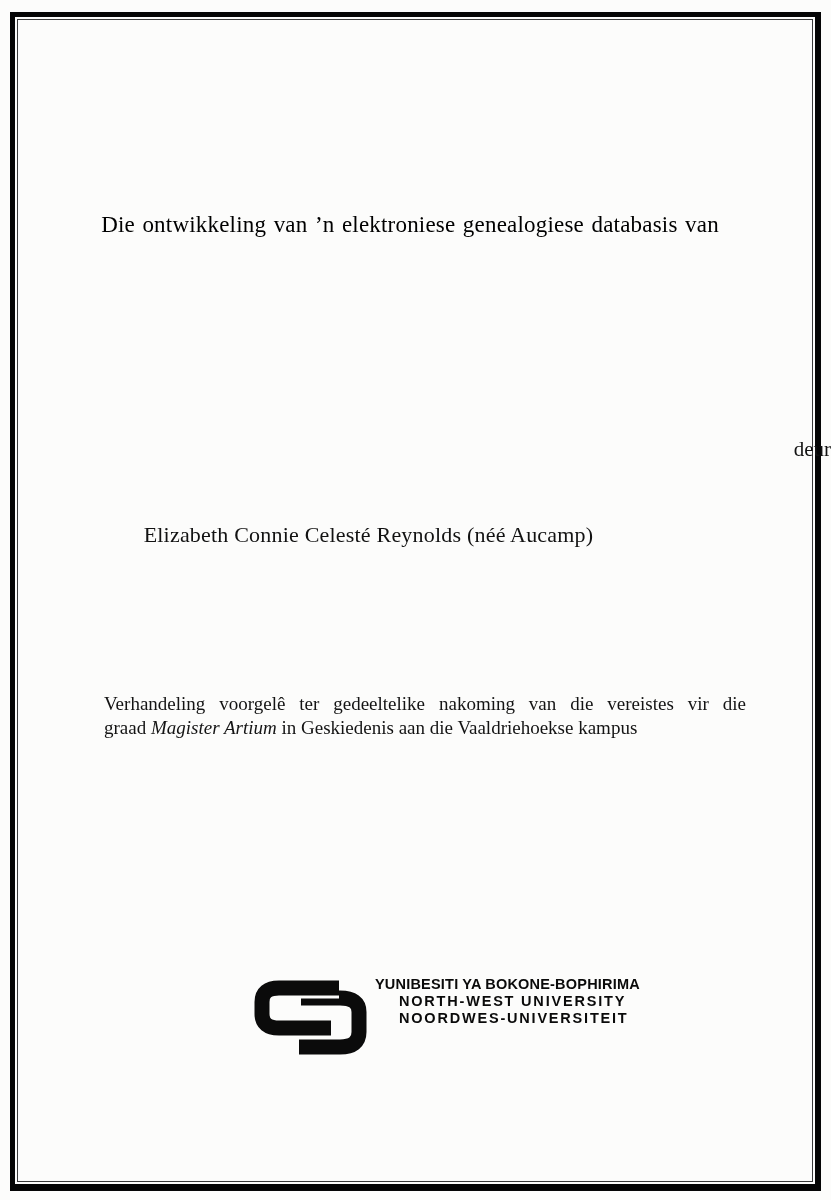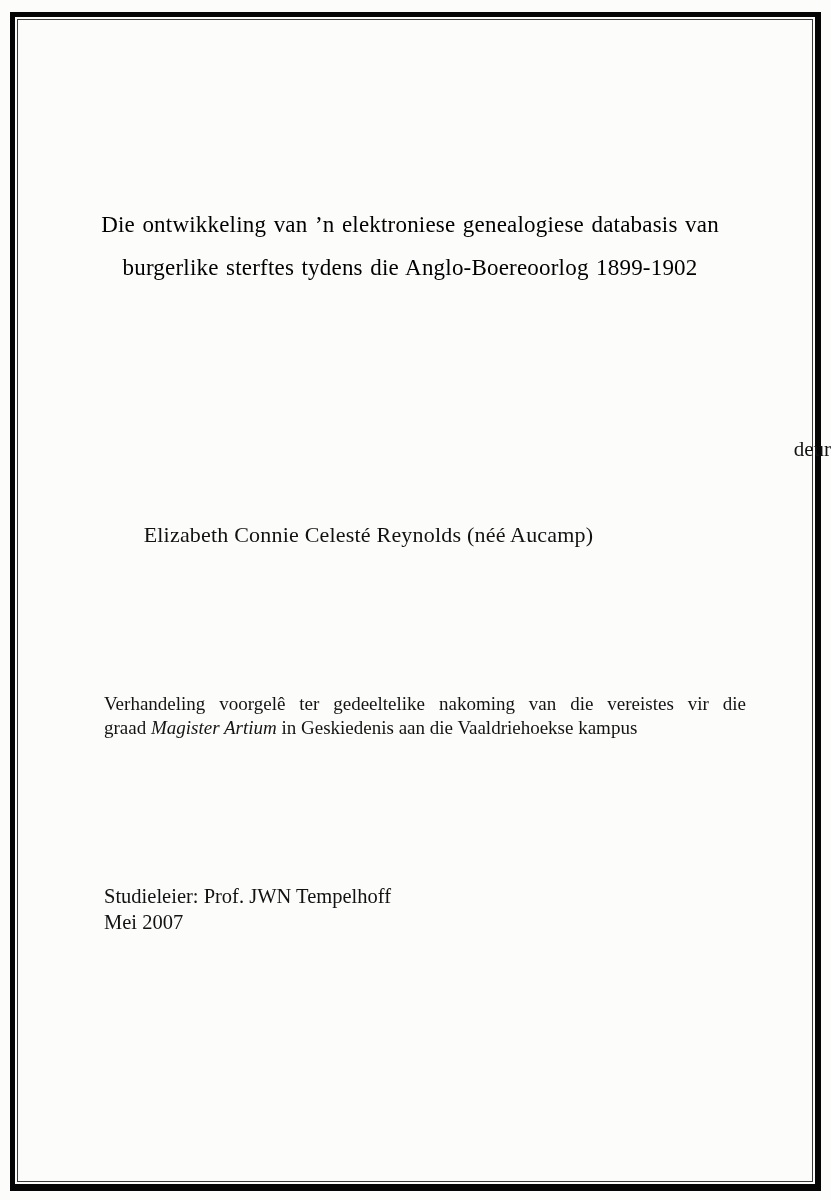--- a/index.html
+++ b/index.html
@@ -104,35 +104,45 @@
 <body>
 
 <div class="page">
 
   <div class="frame-outer">
     <div class="frame-inner"></div>
   </div>
 
   <div class="title-block">
     <div>Die ontwikkeling van ’n elektroniese genealogiese databasis van</div>
-    <div>burgerlike sterftes tydens die Anglo-Boereoorlog 1899-1902</div>
   </div>
 
   <div class="byword">deur</div>
 
   <div class="author">Elizabeth Connie Celesté Reynolds (néé Aucamp)</div>
 
   <div class="statement">
     <div class="just">Verhandeling voorgelê ter gedeeltelike nakoming van die vereistes vir die</div>
     <div>
       <span>graad</span>
       <i>Magister Artium</i>
       <span>in Geskiedenis aan die Vaaldriehoekse kampus</span>
     </div>
   </div>
 
-  <div class="supervisor">
-    <div>Studieleier: Prof. JWN Tempelhoff</div>
-    <div>Mei 2007</div>
+
+  <div class="logo">
+    <svg class="logo-mark" width="116" height="88" viewBox="0 0 116 88" xmlns="http://www.w3.org/2000/svg" aria-hidden="true">
+
+      <path d="M 47 30 H 86 Q 105 30 105 44 V 64 Q 105 79 86 79 H 45" fill="none" stroke="#0b0b0b" stroke-width="15"></path>
+
+      <path d="M 85 20 H 25 Q 8 20 8 34 V 46 Q 8 60 25 60 H 77" fill="none" stroke="#fcfcfb" stroke-width="21"></path>
+
+      <path d="M 85 20 H 25 Q 8 20 8 34 V 46 Q 8 60 25 60 H 77" fill="none" stroke="#0b0b0b" stroke-width="15"></path>
+    </svg>
+    <div class="logo-text">
+      <div class="first">YUNIBESITI YA BOKONE-BOPHIRIMA</div>
+      <div class="indent">NORTH-WEST UNIVERSITY</div>
+      <div class="indent">NOORDWES-UNIVERSITEIT</div>
+    </div>
   </div>
-
 
 </div>
 
 </body></html>

